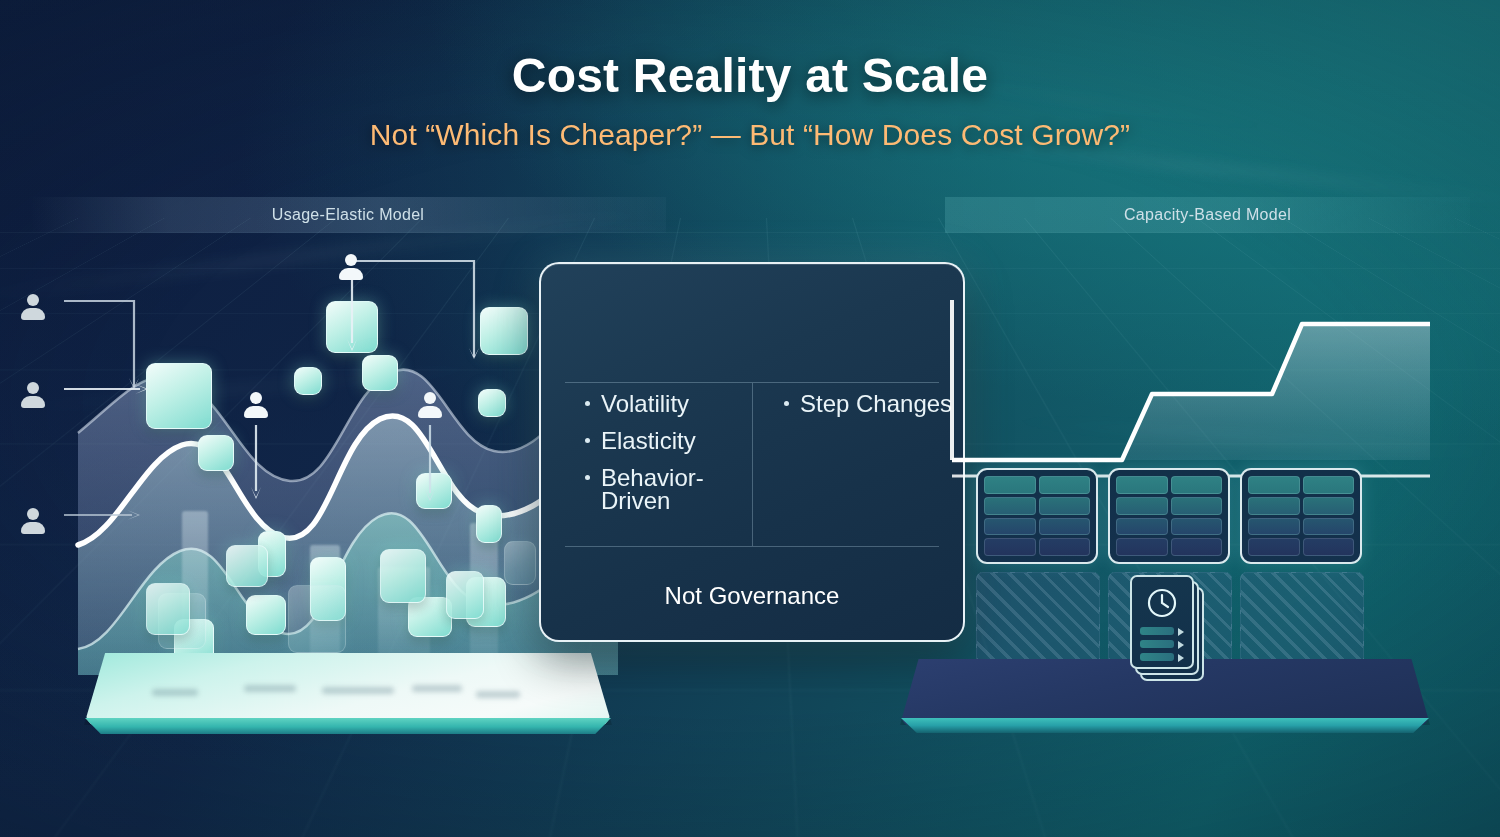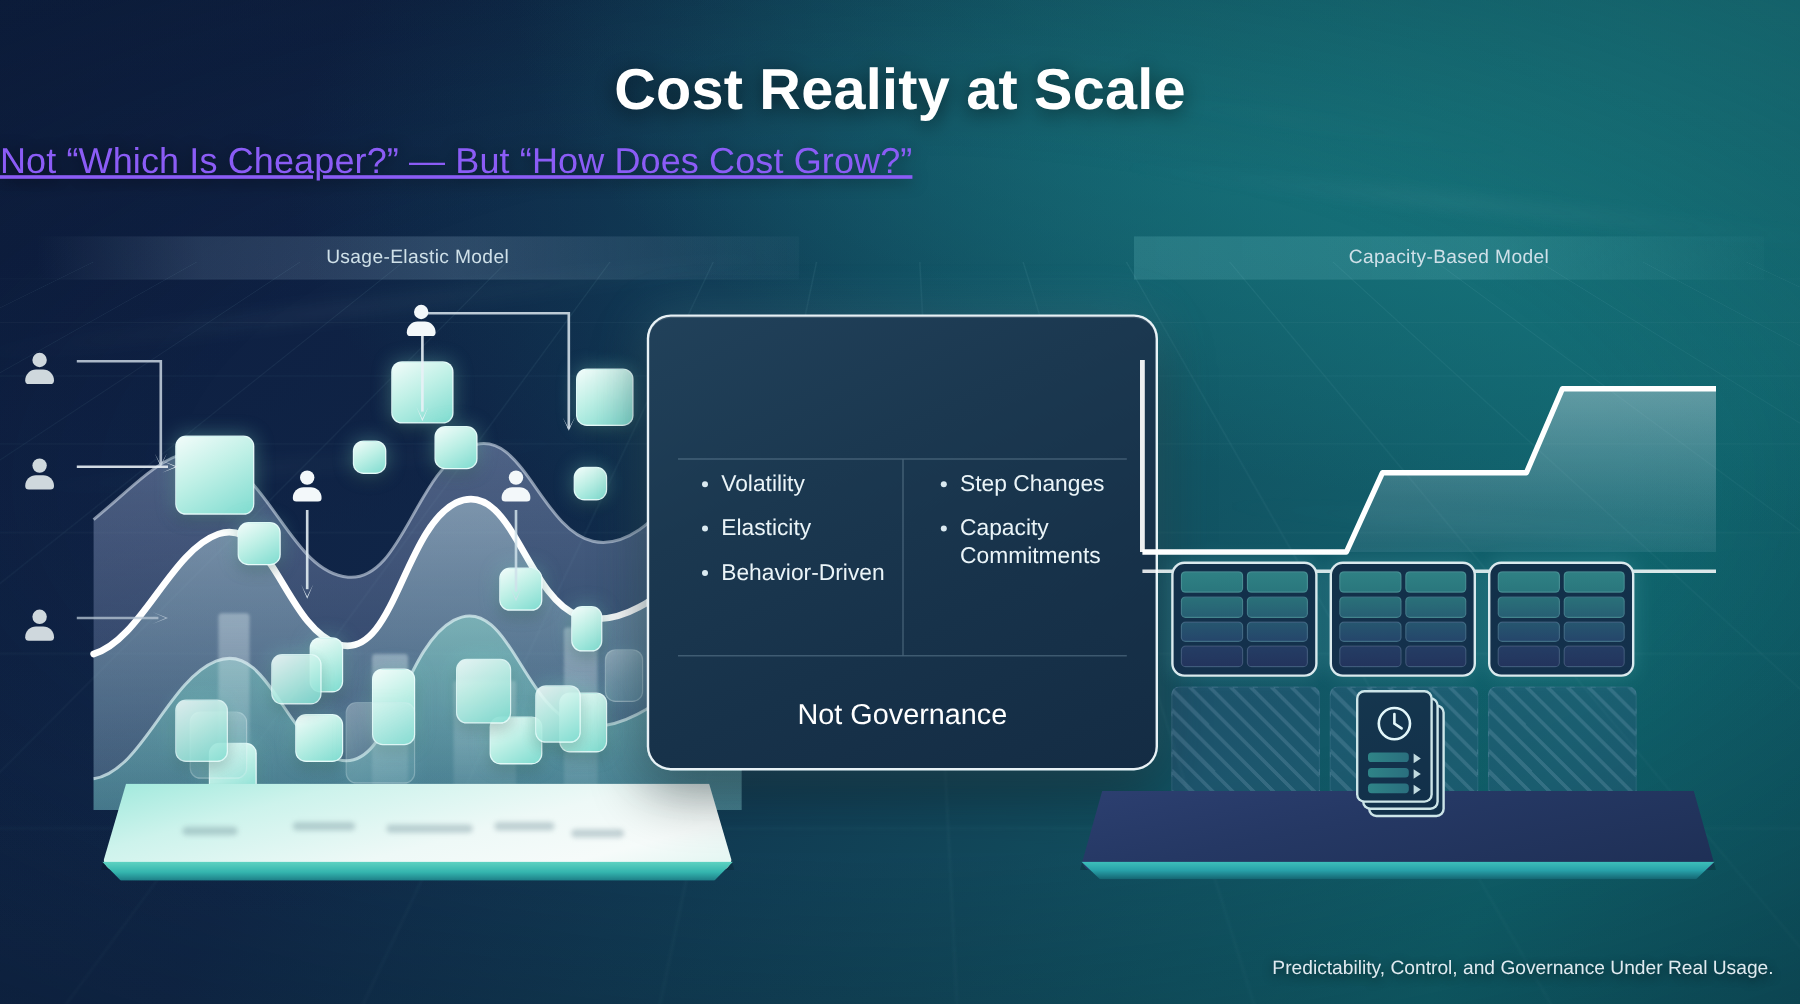--- a/index.html
+++ b/index.html
@@ -30,23 +30,23 @@
   .s1{left:-4%;top:30%;width:50%;height:7px;transform:rotate(-7deg);opacity:.55;}
   .s2{left:-2%;top:46%;width:38%;height:5px;transform:rotate(-5deg);opacity:.40;}
   .s3{right:-6%;top:20%;width:46%;height:9px;transform:rotate(6deg);opacity:.50;}
   .s4{right:-4%;top:52%;width:40%;height:6px;transform:rotate(4deg);opacity:.38;}
   .s5{left:56%;top:12%;width:34%;height:5px;transform:rotate(8deg);opacity:.30;}
 
   
   .title{position:absolute;left:0;right:0;top:48px;text-align:center;
     font-size:48px;font-weight:bold;color:#ffffff;letter-spacing:.2px;
     text-shadow:0 3px 16px rgba(0,0,0,.55);}
-  .subtitle{position:absolute;left:0;right:0;top:118px;
-    font-size:30px;color:#8b5cf6;letter-spacing:.1px;
-    text-shadow:0 2px 12px rgba(0,0,0,.5);text-decoration:underline;}
+  .subtitle{position:absolute;left:0;right:0;top:118px;text-align:center;
+    font-size:30px;color:#fdba74;letter-spacing:.1px;
+    text-shadow:0 2px 12px rgba(0,0,0,.5);}
 
   
   .band{position:absolute;top:197px;height:36px;display:flex;align-items:center;justify-content:center;
     font-size:16px;color:#cfe0e8;letter-spacing:.3px;}
   .band-l{left:30px;width:636px;
     background:linear-gradient(90deg,rgba(150,185,215,0) 0%,rgba(152,186,214,.17) 22%,rgba(160,192,218,.21) 55%,rgba(150,185,215,.04) 100%);}
   .band-r{left:945px;width:525px;
     background:linear-gradient(90deg,rgba(120,205,210,.20) 0%,rgba(130,210,215,.17) 55%,rgba(120,205,210,.02) 100%);}
 
   
@@ -88,21 +88,21 @@
                inset 0 1px 0 rgba(255,255,255,.14);}
   .card-h{position:absolute;left:0;right:0;top:28px;text-align:center;
     font-size:29px;line-height:37px;color:#ffffff;font-weight:500;}
   .divh{position:absolute;left:24px;right:24px;height:1px;background:rgba(190,220,235,.30);}
   .divv{position:absolute;top:119px;height:163px;width:1px;left:50%;background:rgba(190,220,235,.30);}
   .cols{position:absolute;left:0;right:0;top:128px;display:flex;}
   .col{width:50%;box-sizing:border-box;}
   .col.left{padding-left:44px;}
   .col.right{padding-left:32px;}
   .li{position:relative;padding-left:16px;margin-bottom:14px;
-    font-size:19px;line-height:23px;color:#eaf4f8;}
+    font-size:24px;line-height:23px;color:#eaf4f8;}
   .li:before{content:"";position:absolute;left:0;top:9px;width:5px;height:5px;border-radius:50%;background:#dbeaf1;}
   .card-f{position:absolute;left:0;right:0;bottom:28px;text-align:center;
     font-size:24px;line-height:32px;color:#ffffff;font-weight:500;}
 
   
   .scene-r{position:absolute;left:900px;top:300px;width:530px;height:425px;}
   .step-svg{position:absolute;left:0;top:0;width:530px;height:360px;overflow:visible;}
 
   .platform-r{position:absolute;left:0;bottom:0;width:530px;height:66px;}
   .plat-top-r{position:absolute;inset:0;border-radius:8px/18px;
@@ -291,21 +291,20 @@
     <div class="divh" style="top:118px;"></div>
     <div class="divv"></div>
     <div class="cols">
       <div class="col left">
         <div class="li">Volatility</div>
         <div class="li">Elasticity</div>
         <div class="li">Behavior-Driven</div>
       </div>
       <div class="col right">
         <div class="li">Step Changes</div>
-        <div class="li" style="max-width:128px;">Capacity Commitments</div>
       </div>
     </div>
     <div class="divh" style="top:282px;"></div>
     <div class="card-f">
       <div>Not Governance</div>
     </div>
   </div>
 
   <div class="scene-r">
     <svg class="step-svg" viewBox="0 0 530 360" preserveAspectRatio="none">
@@ -372,14 +371,13 @@
       </svg>
       <div class="doc-line" style="top:50px;"></div>
       <div class="doc-line" style="top:63px;"></div>
       <div class="doc-line" style="top:76px;"></div>
       <div class="doc-arrow" style="left:46px;top:51px;"></div>
       <div class="doc-arrow" style="left:46px;top:64px;"></div>
       <div class="doc-arrow" style="left:46px;top:77px;"></div>
     </div>
   </div>
 
-  <div class="caption">Predictability, Control, and Governance Under Real Usage.</div>
 </div>
 
 </body></html>

